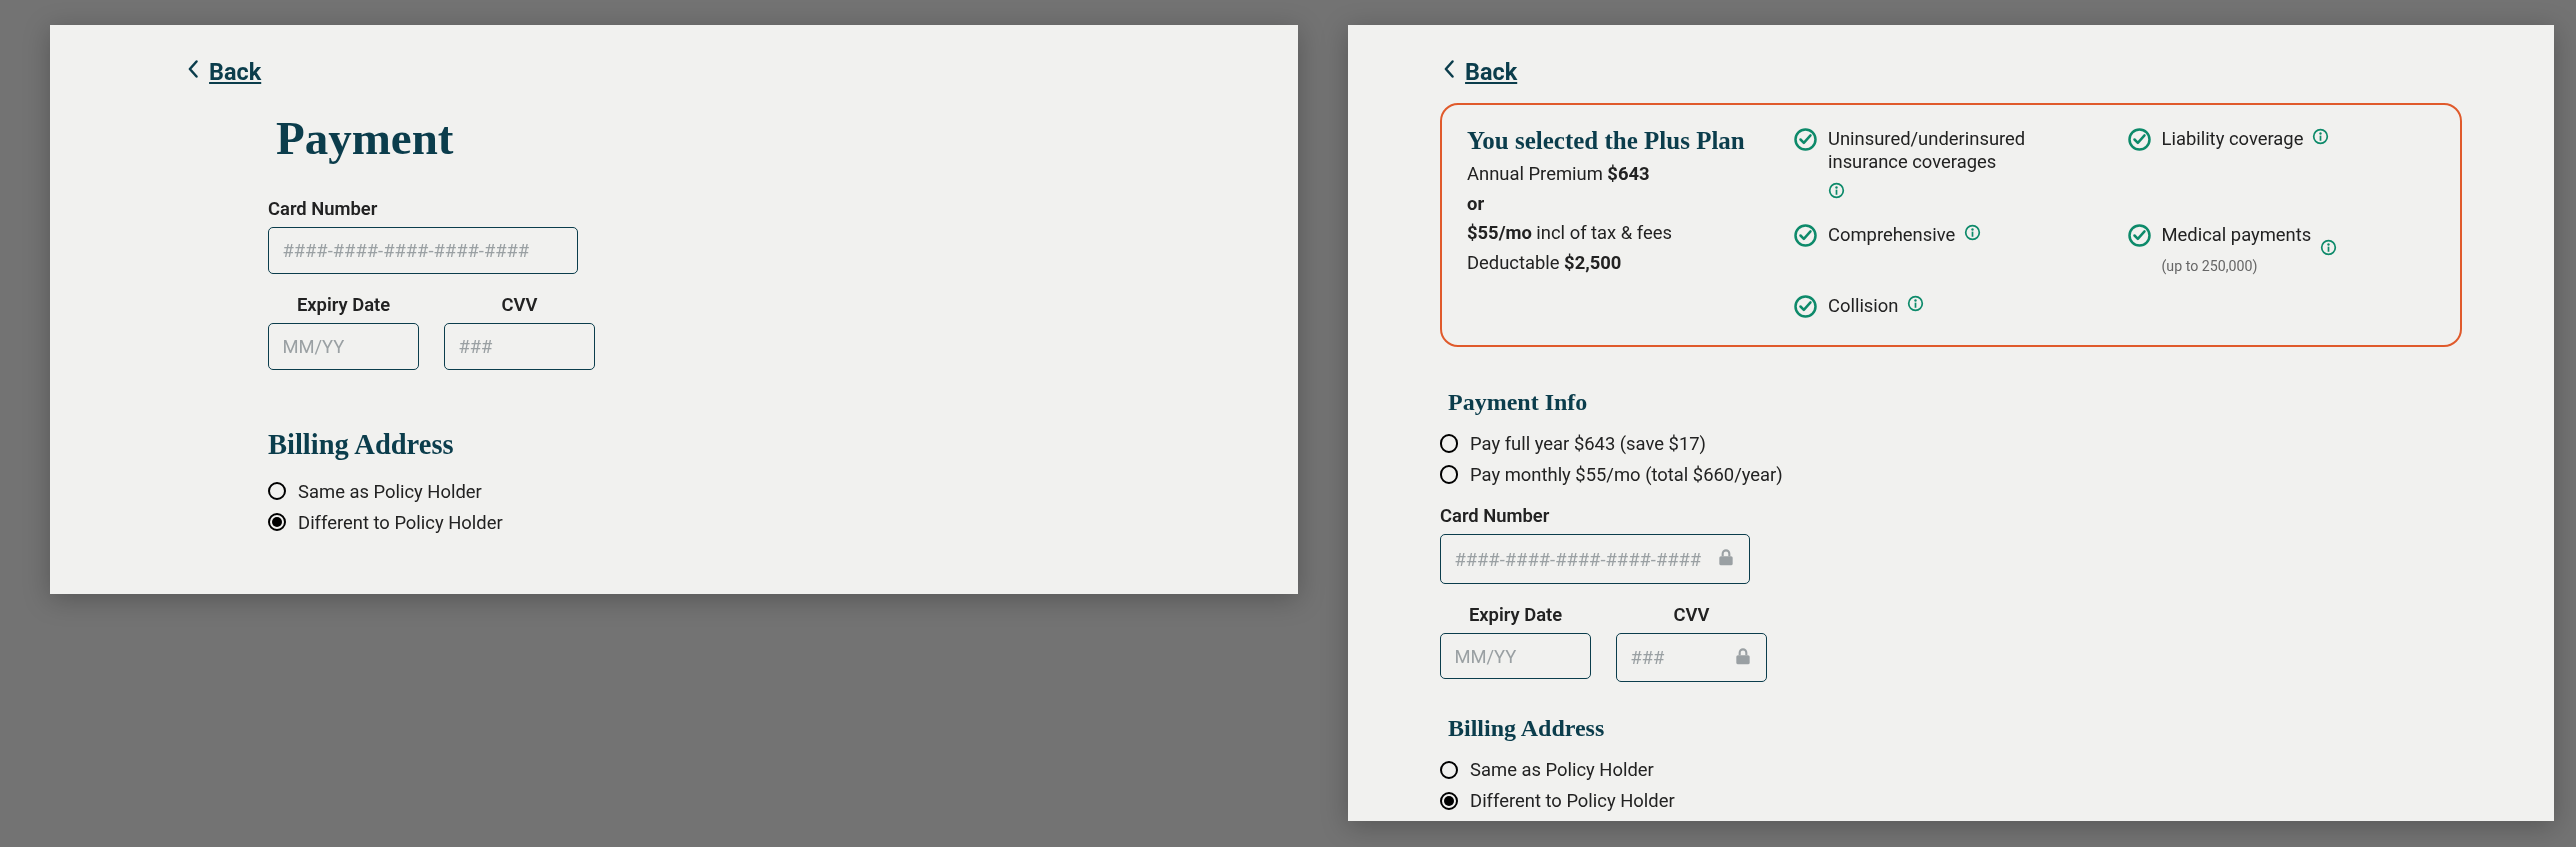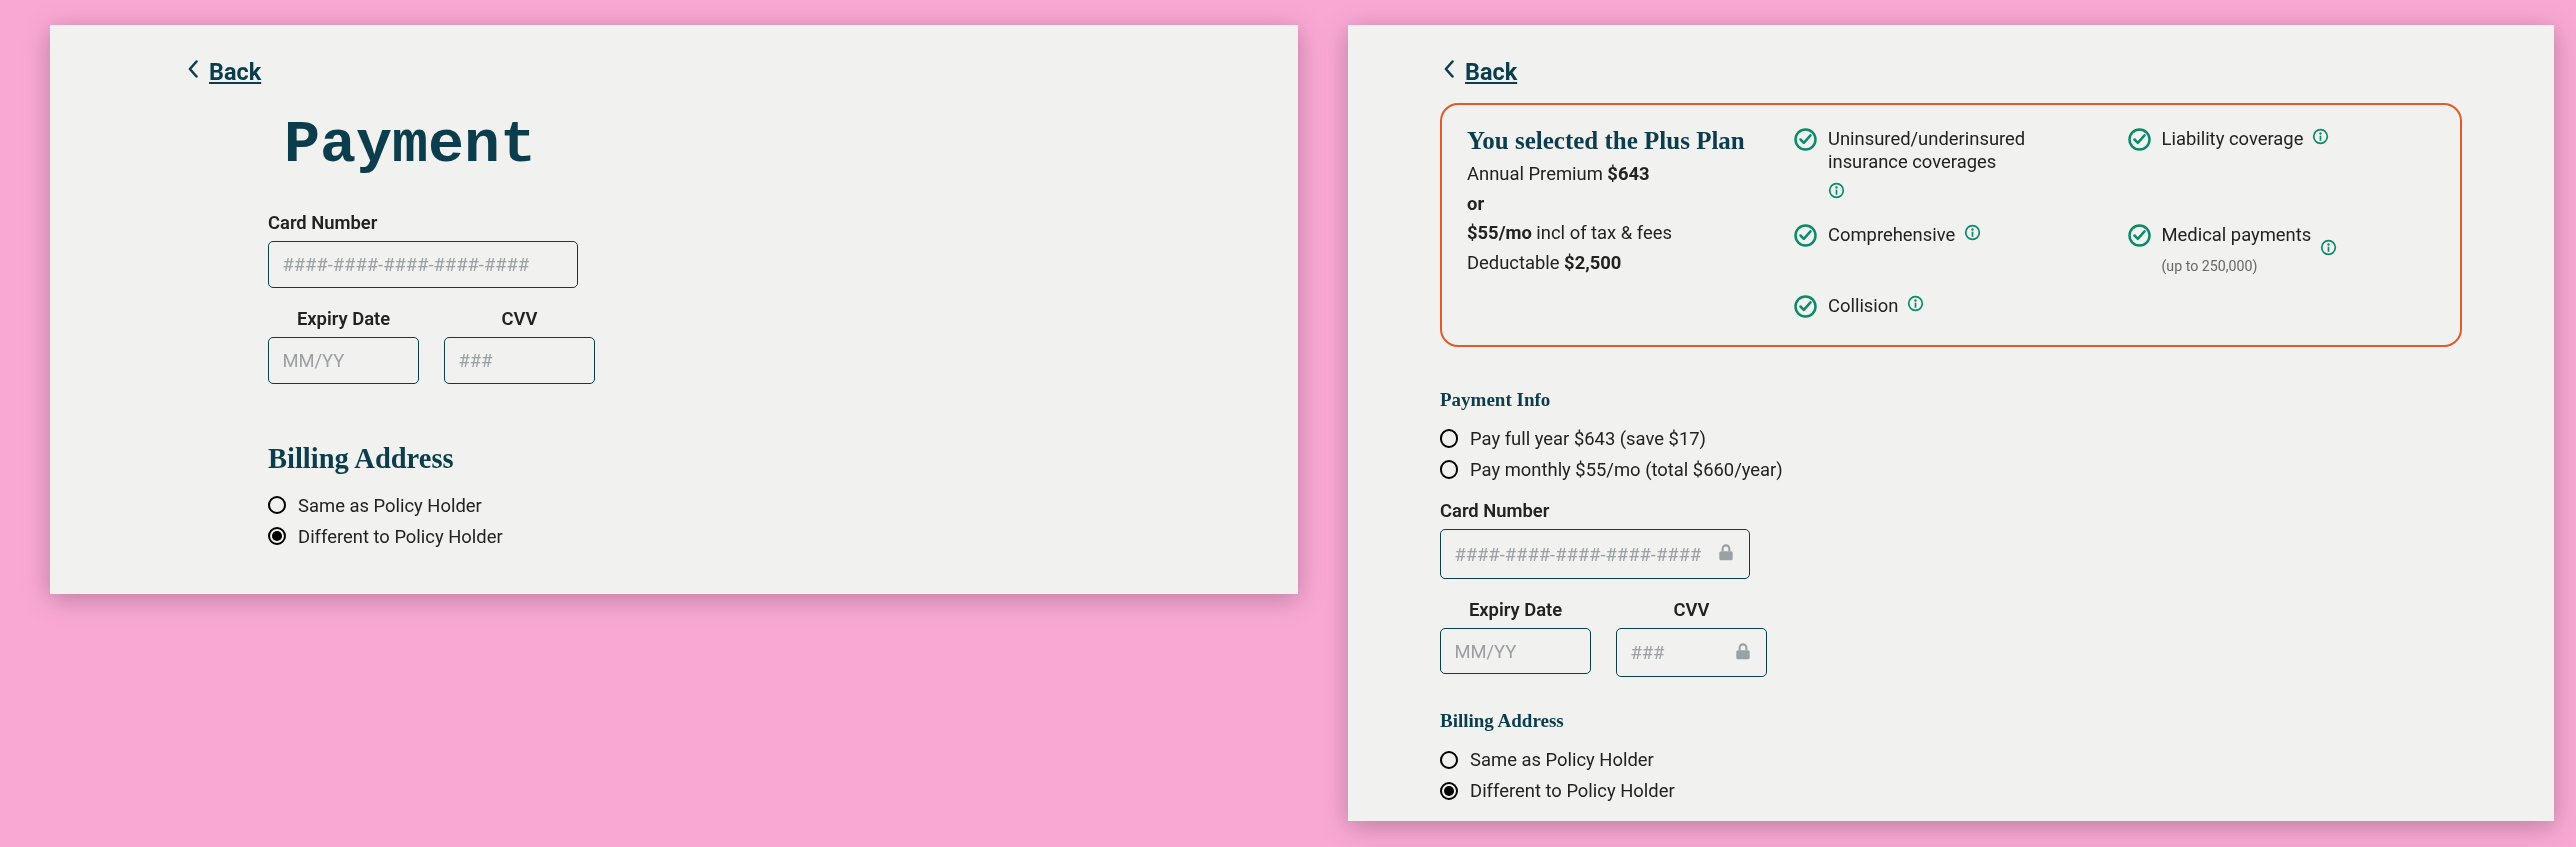--- a/index.html
+++ b/index.html
@@ -1,30 +1,30 @@
 <!DOCTYPE html>
 <html style="font-size:13.4px"><head>
 <meta charset="utf-8">
 <style>
   * { box-sizing: border-box; }
   html, body { margin:0; padding:0; background:#000; font-family: -apple-system, BlinkMacSystemFont, "Segoe UI", Roboto, Helvetica, Arial, sans-serif; }
-  .stage { position:relative; width:2576px; height:848px; background:#f9a8d4; }
+  .stage { position:relative; width:2576px; height:848px; background:#737373; }
   .mock { position:absolute; background:#f1f1ef; box-shadow: 0 5px 25px rgba(0,0,0,0.25); }
   .mock.left  { left:50px;  top:25px; width:1248px; height:569px; }
   .mock.right { left:1348px; top:25px; width:1206px; height:796px; }
 
   .back { display:flex; align-items:center; gap:6.7px; padding:33px 0 0 134px; color:#0b3d4c; font-size:23.4px; cursor:pointer; }
   .mock.left .back { padding-left:134px; }
   .mock.right .back { padding-left:92px; }
   .back svg { width:18.4px; height:22px; }
   .back span { font-weight:700; text-decoration:underline; }
 
   .content-left { padding:25px 0 0 218px; }
 
-  h1.pay { margin:0 0 33px 16px; color:#0b3d4c; font-family:Liberation Mono, monospace; font-weight:700; font-size:60px; }
+  h1.pay { margin:0 0 33px 8px; color:#0b3d4c; font-family:Liberation Serif, serif; font-weight:700; font-size:47px; }
 
   .fld-label { color:#222; font-size:18.4px; font-weight:600; }
   .tbox { margin-top:8.4px; border:1.7px solid #0b3d4c; border-radius:5px; padding:11.7px 13.4px; font-size:18.4px; color:#9aa0a3; background:#f1f1ef; display:flex; align-items:center; }
   .tbox.locked { justify-content:space-between; }
   .tbox .lock svg { width:20px; height:20px; fill:#9aa0a3; }
   .mock.left .tbox.card { width:310px; }
   .mock.left .tbox.small { width:151px; }
   .mock.right .tbox.card { width:310px; }
   .mock.right .tbox.small { width:151px; }
   .row-2 { display:flex; gap:25px; margin-top:20px;text-align:center; }
@@ -47,21 +47,21 @@
 
   .plan-cov { flex:1; display:grid; grid-template-columns: 1fr 1fr; column-gap:25px; row-gap:18.4px; align-content:start; }
   .cov { display:flex; align-items:flex-start; gap:10px; font-size:18.4px; color:#222; }
   .cov .chk { flex-shrink:0; }
   .cov .chk svg { width:25px; height:25px; }
   .cov .txt { display:flex; align-items:center; gap:8.4px; line-height:1.25; flex-wrap:wrap; }
   .cov .sub { display:block; font-size:14.2px; color:#666; margin-top:12px; }
   .info-ic svg { width:17px; height:17px; }
 
   .pay-info { margin-top:42px; }
-  .pay-info h2 { margin:0 0 17px 0; color:#0b3d4c; font-family:Georgia,"Times New Roman",serif; font-weight:700; font-size:19px; }
+  .pay-info h2 { margin:0 0 17px 8px; color:#0b3d4c; font-family:Georgia,"Times New Roman",serif; font-weight:700; font-size:24px; }
 
 </style>
 </head>
 <body>
 
 <svg width="0" height="0" style="position:absolute">
   <defs>
     <g id="chevron-left">
         <path d="M15 4 L7 13 L15 22" fill="none" stroke="#0b3d4c" stroke-width="3" stroke-linecap="round" stroke-linejoin="round"></path>
       </g>

